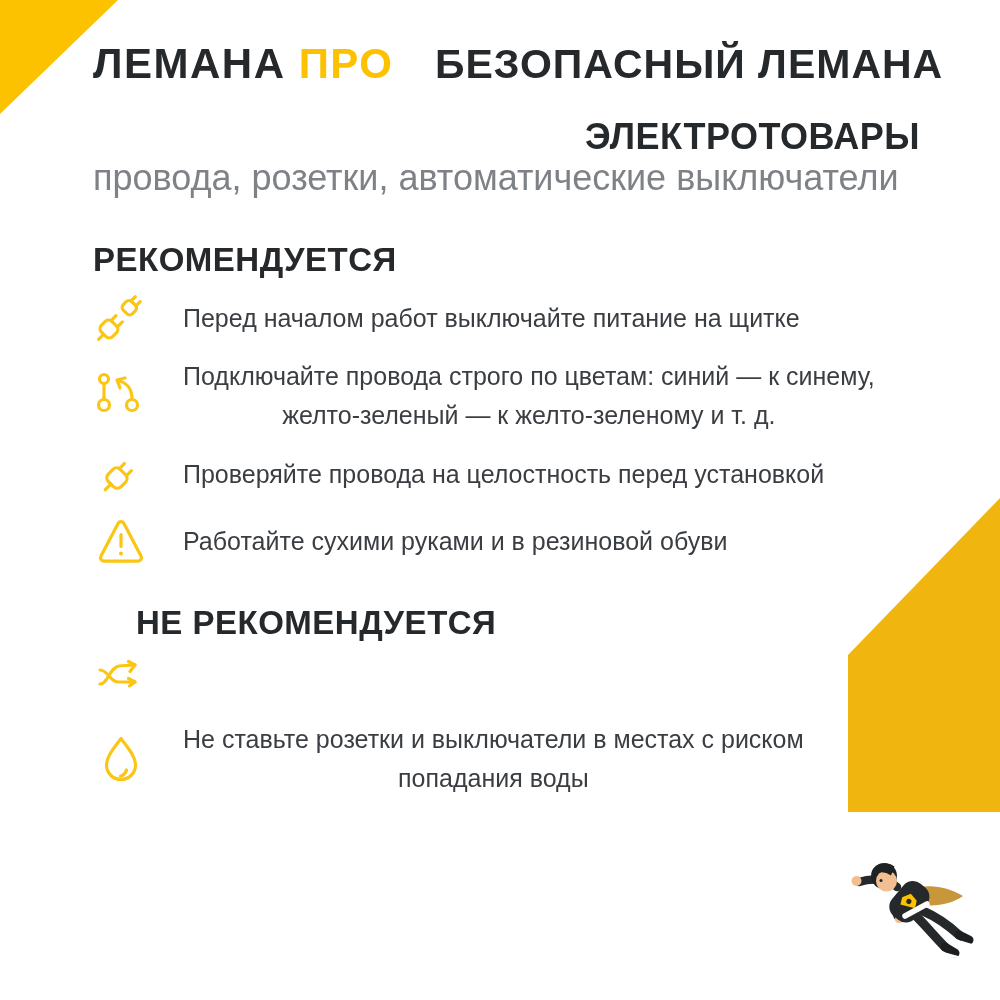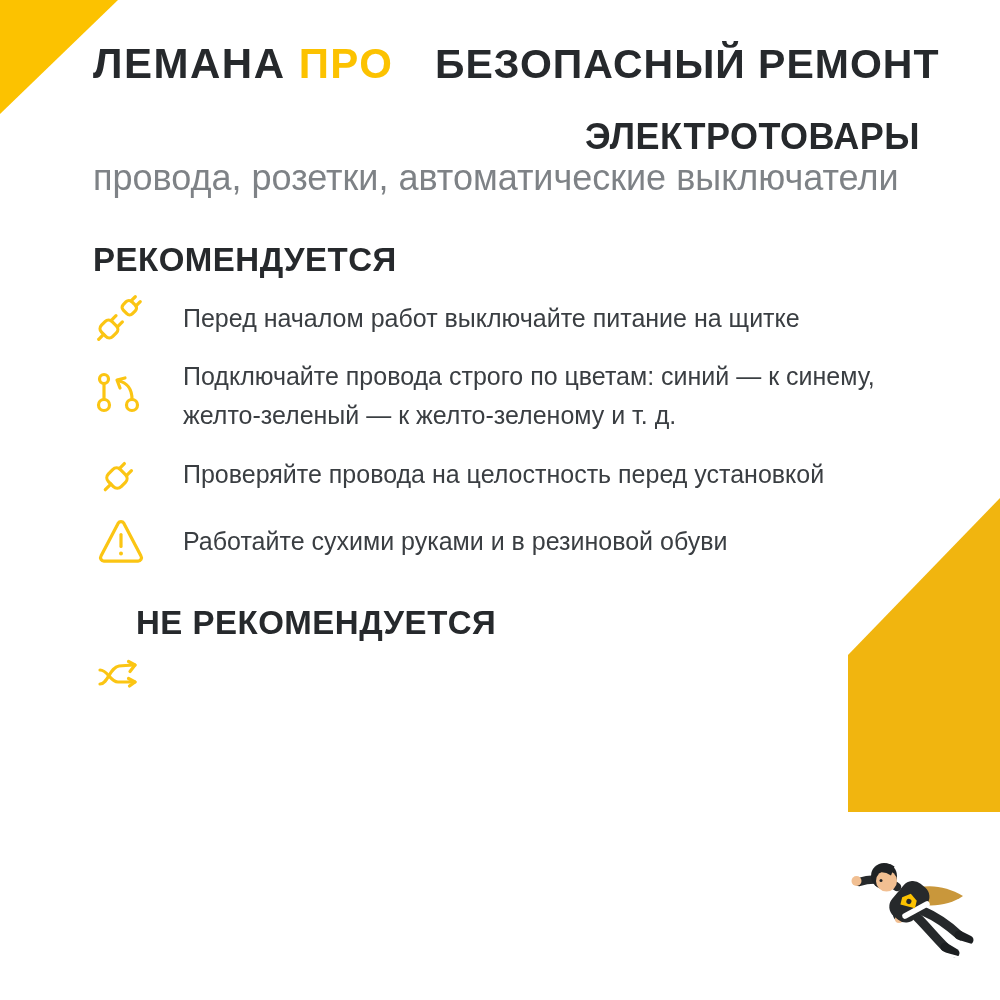--- a/index.html
+++ b/index.html
@@ -27,41 +27,41 @@
   .campaign{font-size:41px;font-weight:800;letter-spacing:1px;
             color:var(--heading-dark);white-space:nowrap;}
   
   .page-title{margin-top:30px;font-size:36px;font-weight:900;letter-spacing:.5px;
               color:var(--heading-dark);line-height:1.05;text-align:right;}
   .page-subtitle{margin-top:1px;font-size:36px;color:var(--subtitle-gray);line-height:1.15;}
   .section-heading{margin-top:44px;font-size:33px;font-weight:900;letter-spacing:.5px;
                    color:var(--heading-dark);line-height:1.1;}
   .section-heading.second{margin-top:36px;margin-left:43px;}
   .tip-list{margin-top:12px;display:flex;flex-direction:column;gap:11px;}
-  .tip-row{display:flex;align-items:center;gap:34px;min-height:56px;}
+  .tip-row{display:flex;align-items:center;gap:34px;min-height:56px;text-align:center;}
   .tip-icon{width:56px;height:56px;flex-shrink:0;color:var(--icon-yellow);}
   .tip-icon svg{display:block;width:56px;height:56px;}
   .tip-text{font-size:25px;line-height:1.55;color:var(--body-text);white-space:pre-line;}
   
   .mascot{position:absolute;left:845px;top:853px;width:133px;height:112px;}
   .ico{fill:none;stroke:currentColor;stroke-width:3.2;stroke-linecap:round;stroke-linejoin:round;}
 </style>
 </head>
 <body>
 
 <div class="page">
   <div class="corner-tl"></div>
   <div class="corner-br"></div>
 
   <div class="header-row">
     <div class="logo">
       <span>ЛЕМАНА</span>
       <span class="pro">ПРО</span>
     </div>
-    <div class="campaign">БЕЗОПАСНЫЙ РЕМОНТ</div>
+    <div class="campaign">БЕЗОПАСНЫЙ ЛЕМАНА</div>
   </div>
 
   <div class="page-title">ЭЛЕКТРОТОВАРЫ</div>
   <div class="page-subtitle">провода, розетки, автоматические выключатели</div>
 
   <div class="section-heading">РЕКОМЕНДУЕТСЯ</div>
   <div class="tip-list">
 
     <div class="tip-row">
       <span class="tip-icon">
@@ -130,20 +130,30 @@
       <span class="tip-icon">
         <svg viewBox="0 0 56 56" class="ico" aria-hidden="true">
           <path d="M7 17 C15 17 17 29 25 29 C31.5 29 36.5 29 42 29"></path>
           <path d="M7 31 C15 31 17 14 26 13 C31 12.4 36 12.2 42 12"></path>
           <polyline points="35.5,8.5 42,12 37,18.5"></polyline>
           <polyline points="35.5,25.5 42,29 36.5,33"></polyline>
         </svg>
       </span>
     </div>
 
+    <div class="tip-row">
+      <span class="tip-icon">
+        <svg viewBox="0 0 56 56" class="ico" aria-hidden="true">
+          <path d="M28 7.5 C21 17 13.5 25.5 13.5 34 a14.5 14.5 0 0 0 29 0 C42.5 25.5 35 17 28 7.5 Z"></path>
+          <path d="M33.5 39 a9 9 0 0 1 -6 6.2"></path>
+        </svg>
+      </span>
+      <div class="tip-text">Не ставьте розетки и выключатели в местах с риском
+попадания воды</div>
+    </div>
   </div>
 
   <div class="mascot">
     <svg viewBox="0 0 133 112" width="133" height="112" aria-hidden="true">
 
       <path d="M62 38 C80 30 100 32 118 43 C105 52 86 55 69 50 Z" fill="var(--scarf-tan)"></path>
 
       <path d="M78 58 C92 64 103 72 114 82" stroke="var(--suit-dark)" stroke-width="9" fill="none" stroke-linecap="round"></path>
       <path d="M72 64 C82 74 90 84 100 94" stroke="var(--suit-dark)" stroke-width="9" fill="none" stroke-linecap="round"></path>
 

